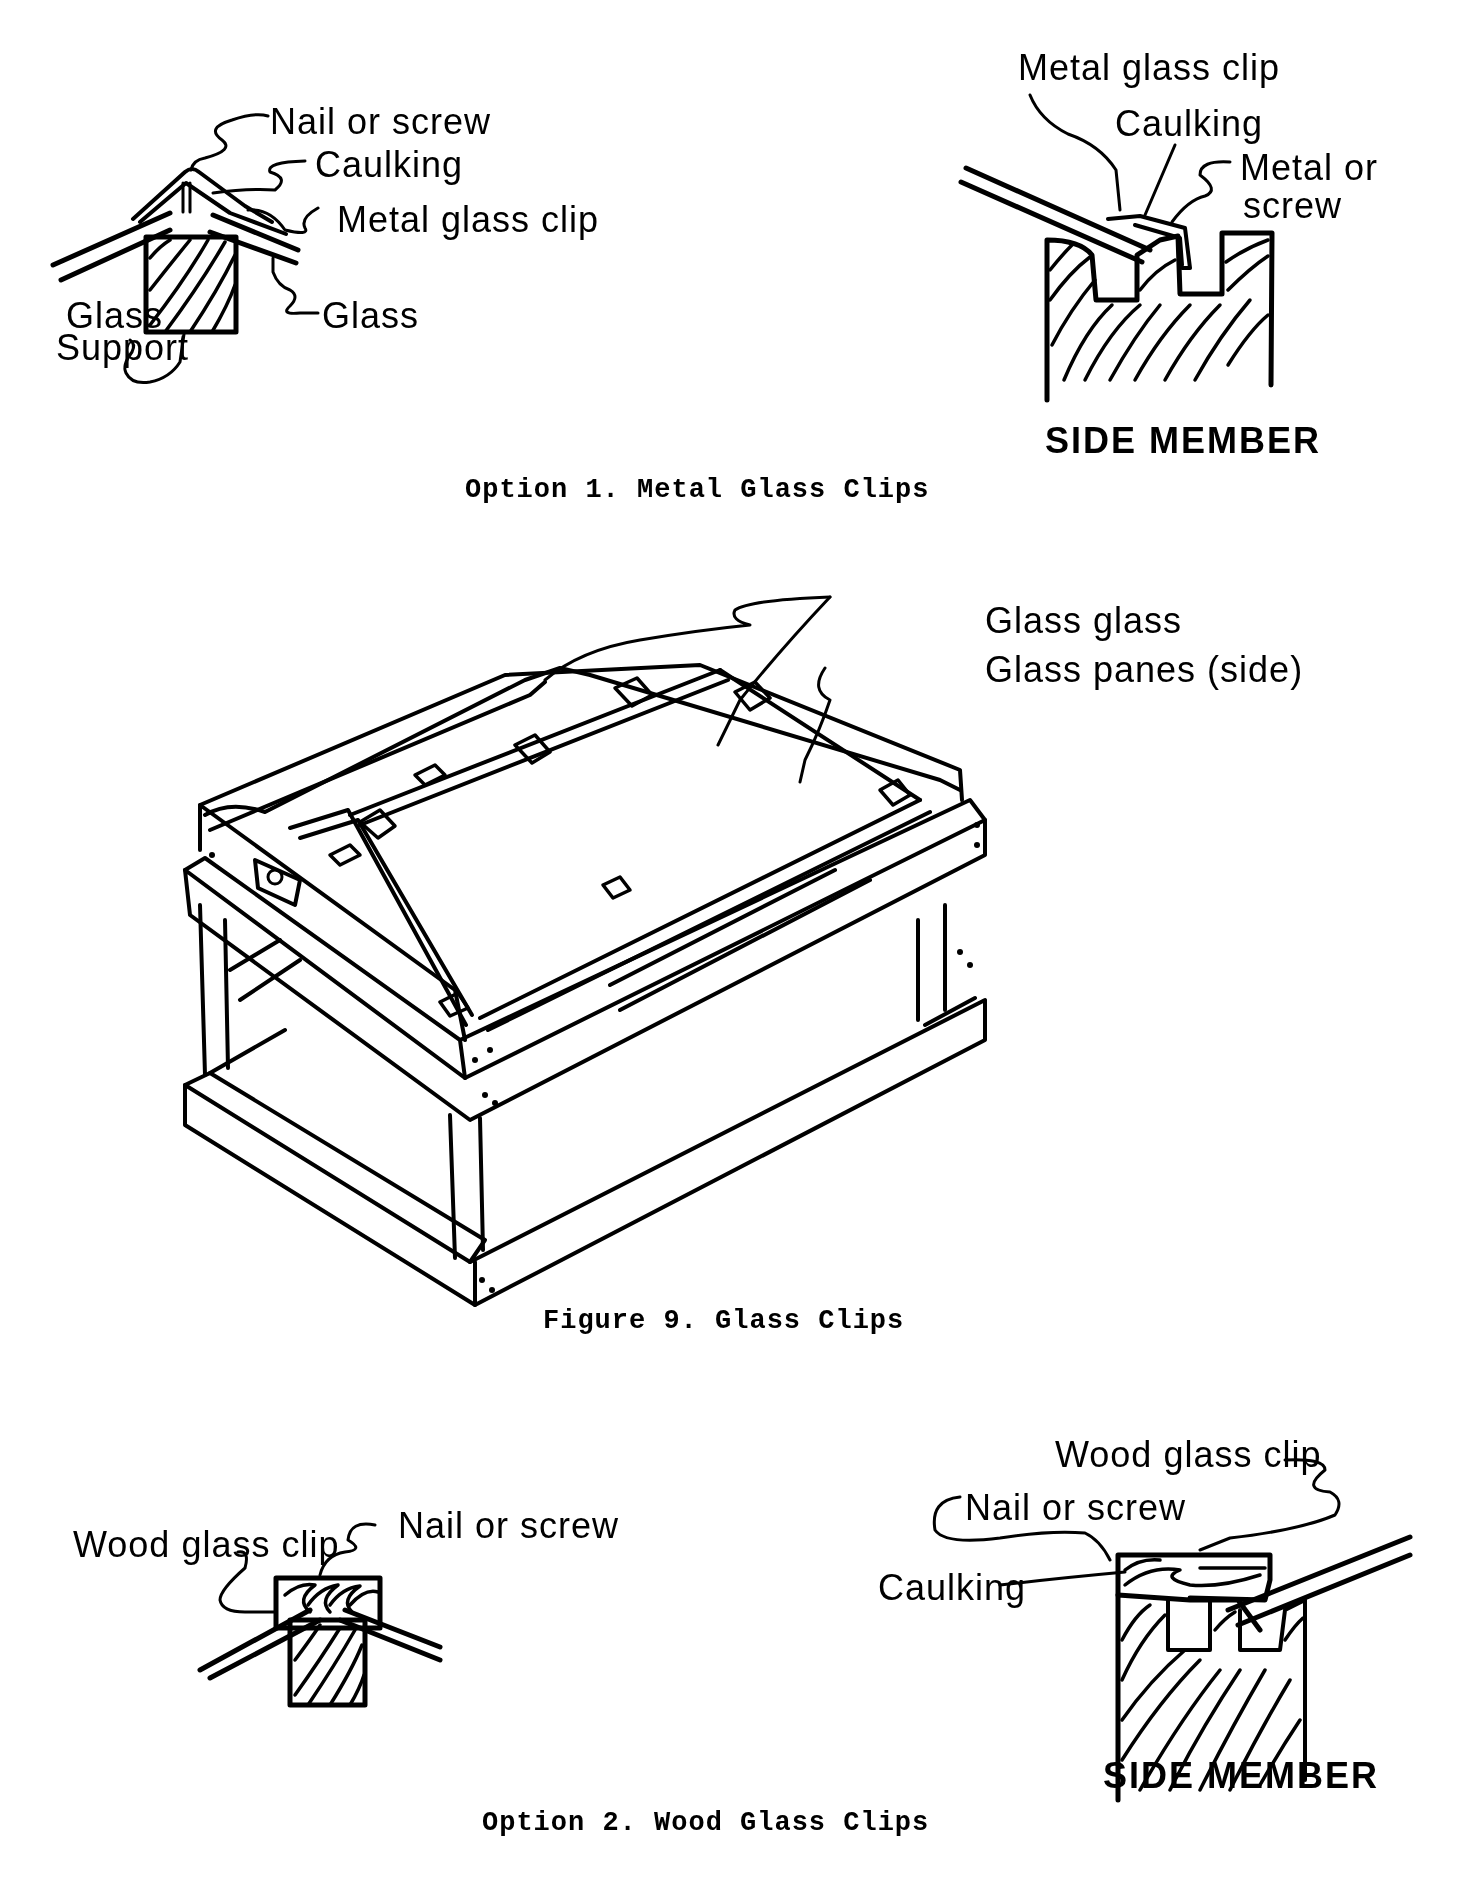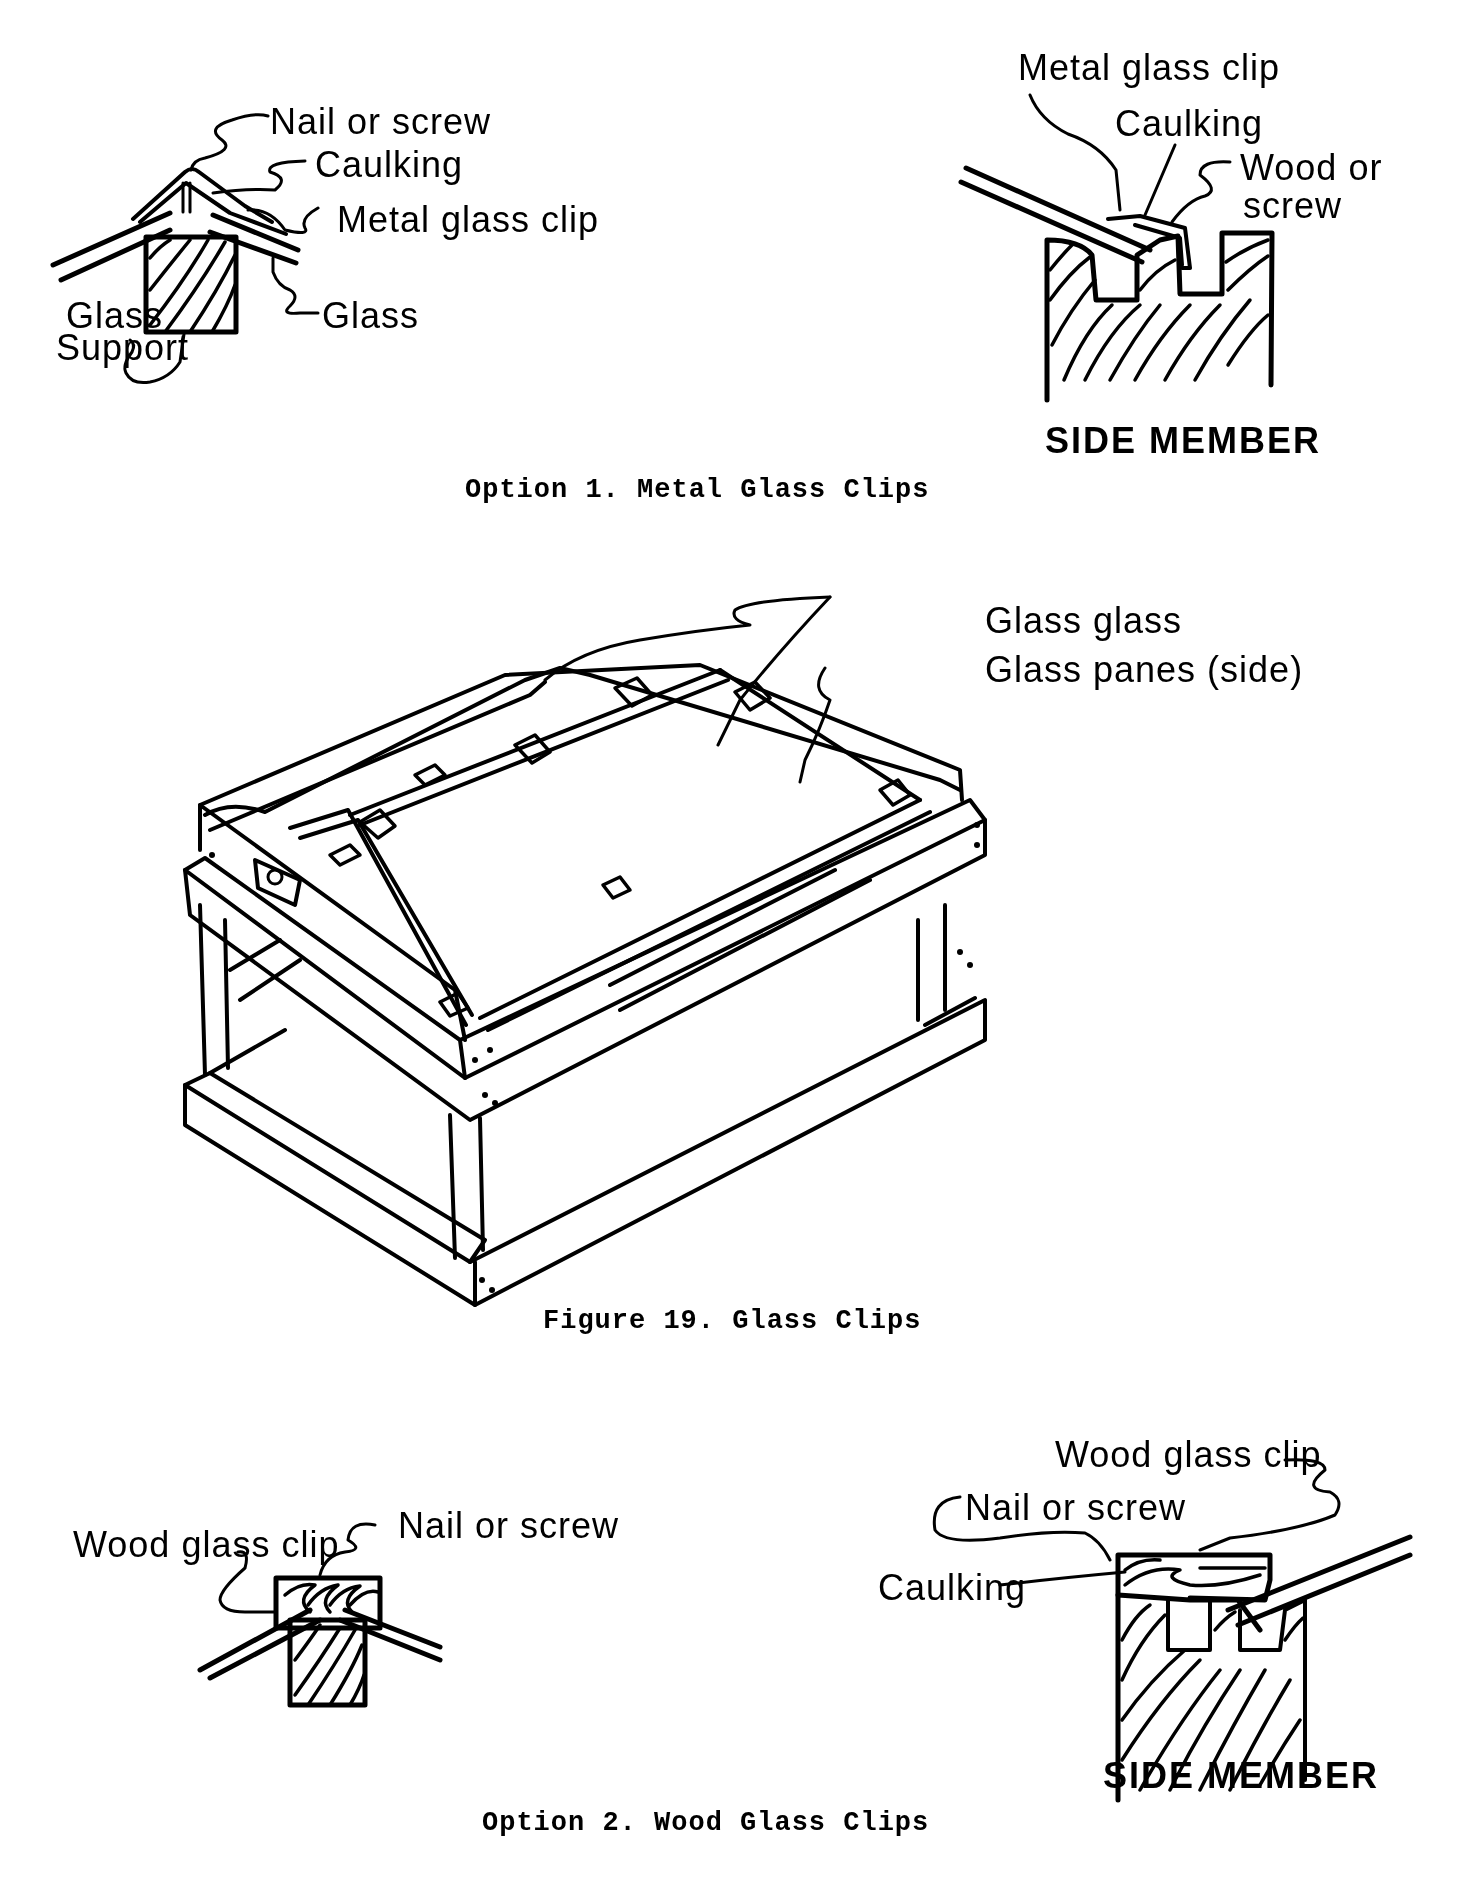--- a/index.html
+++ b/index.html
@@ -194,29 +194,29 @@
 
 <div class="lbl" style="left:270px;top:104px;">Nail or screw</div>
 <div class="lbl" style="left:315px;top:147px;">Caulking</div>
 <div class="lbl" style="left:337px;top:202px;">Metal glass clip</div>
 <div class="lbl" style="left:322px;top:298px;">Glass</div>
 <div class="lbl" style="left:66px;top:298px;">Glass</div>
 <div class="lbl" style="left:56px;top:330px;">Support</div>
 
 <div class="lbl" style="left:1018px;top:50px;">Metal glass clip</div>
 <div class="lbl" style="left:1115px;top:106px;">Caulking</div>
-<div class="lbl" style="left:1240px;top:150px;">Wood or</div>
+<div class="lbl" style="left:1240px;top:150px;">Metal or</div>
 <div class="lbl" style="left:1243px;top:188px;">screw</div>
 <div class="side" style="left:1045px;top:420px;">SIDE MEMBER</div>
 
 <div class="cap" style="left:465px;top:475px;">Option 1.  Metal Glass Clips</div>
 
 <div class="lbl" style="left:985px;top:603px;">Glass glass</div>
 <div class="lbl" style="left:985px;top:652px;">Glass panes (side)</div>
-<div class="cap" style="left:543px;top:1306px;">Figure 19.  Glass Clips</div>
+<div class="cap" style="left:543px;top:1306px;">Figure 9.  Glass Clips</div>
 
 <div class="lbl" style="left:73px;top:1527px;">Wood glass clip</div>
 <div class="lbl" style="left:398px;top:1508px;">Nail or screw</div>
 
 <div class="lbl" style="left:1055px;top:1437px;">Wood glass clip</div>
 <div class="lbl" style="left:965px;top:1490px;">Nail or screw</div>
 <div class="lbl" style="left:878px;top:1570px;">Caulking</div>
 <div class="side" style="left:1103px;top:1755px;">SIDE MEMBER</div>
 
 <div class="cap" style="left:482px;top:1808px;">Option 2.  Wood Glass Clips</div>

